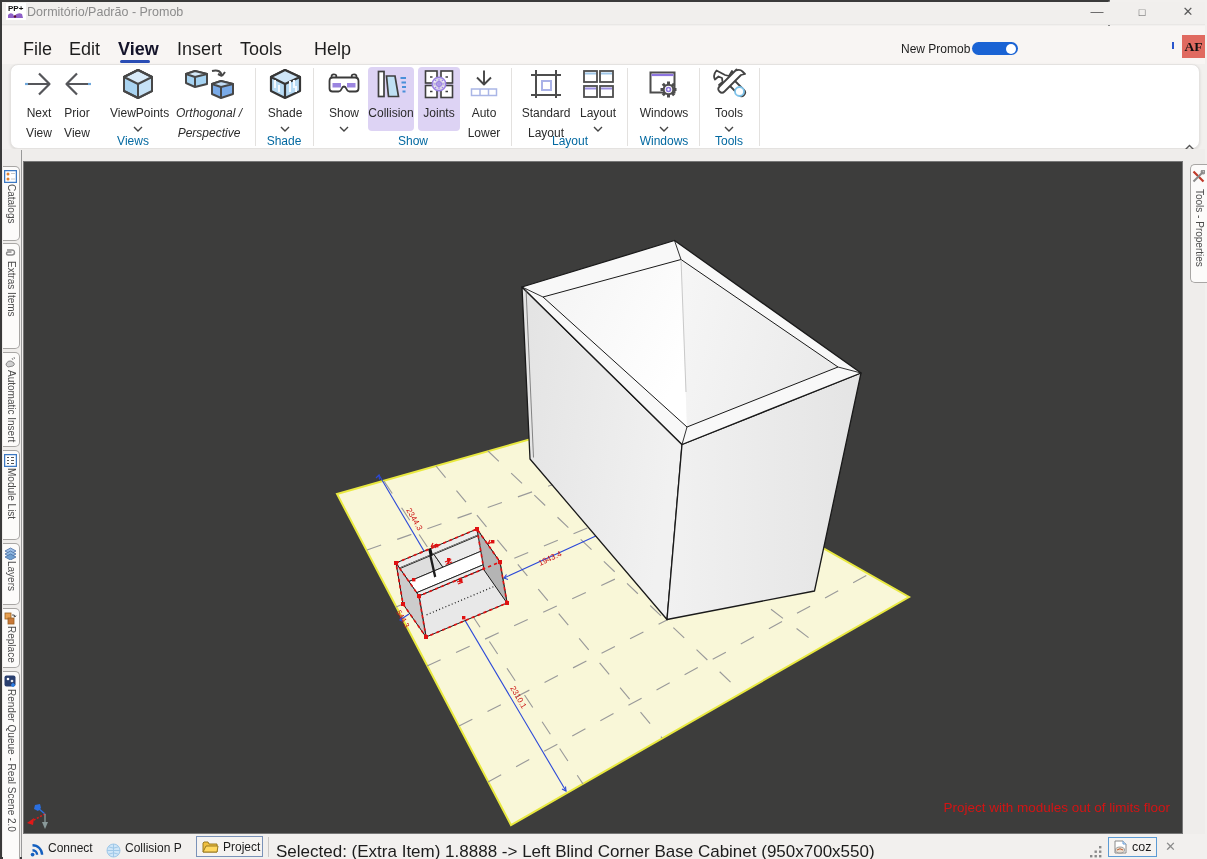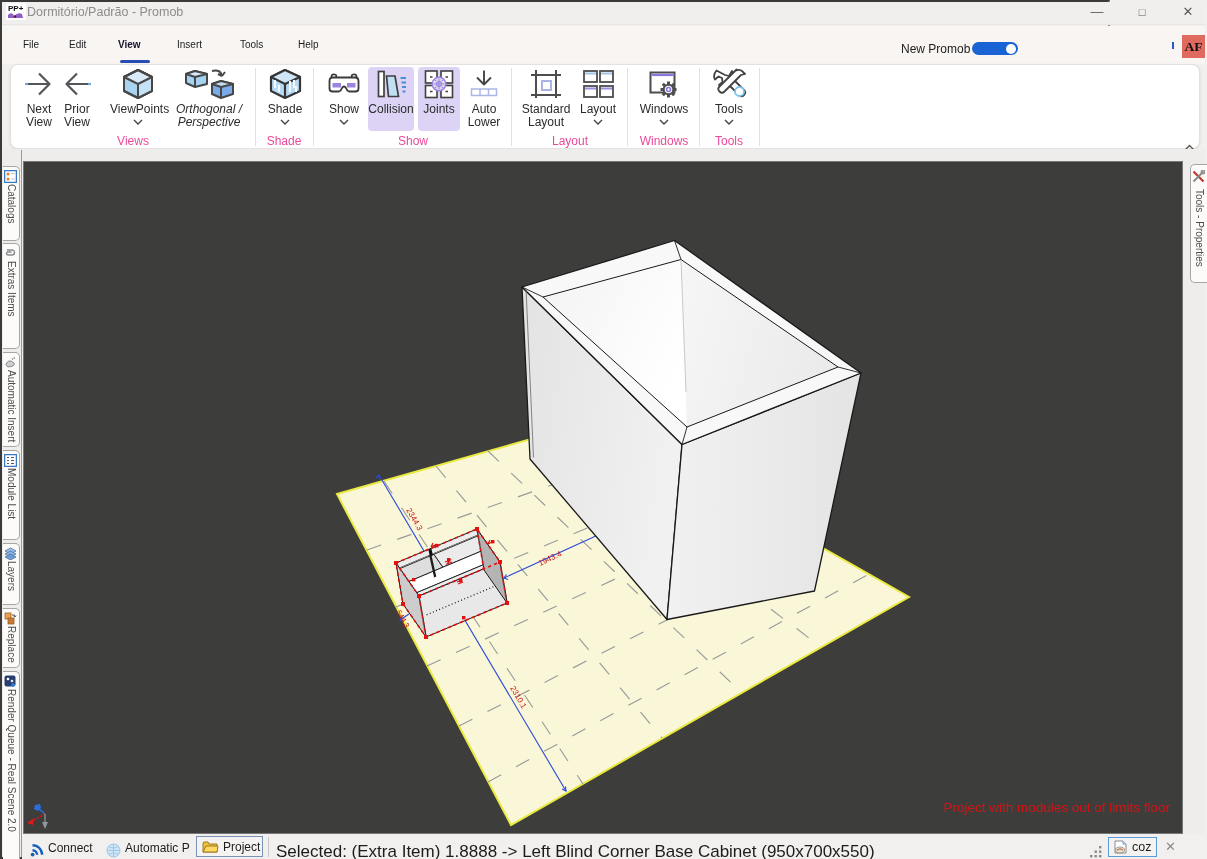--- a/index.html
+++ b/index.html
@@ -8,38 +8,38 @@
   .win { position:absolute; left:0; top:0; width:1110px; height:859px;
          border-top:2px solid #3a3a3a; border-left:2px solid #3a3a3a;
          border-right:2px solid #8a8a8a; border-bottom:2px solid #3a3a3a; }
   
   .titlebar { position:absolute; left:0; top:0; width:1203px; height:23px; background:#f1efed; border-bottom:1px solid #e9e7e5;}
   .appicon { position:absolute; left:4px; top:1px; width:20px; height:17px; background:#fff; }
   .title-text { position:absolute; left:25px; top:3px; font-size:12.5px; color:#8c8c8c; }
   .wbtn { position:absolute; top:0px; width:14px; height:20px; color:#5a5a5a; font-size:13px; text-align:center; line-height:20px;}
   
   .menubar { position:absolute; left:0; top:24px; width:1203px; height:38px; background:#f8f5f3; }
-  .menu-item { position:absolute; top:12.5px; font-size:10px; color:#1d1d1d; }
+  .menu-item { position:absolute; top:12.5px; font-size:18px; color:#1d1d1d; }
   .menu-view { font-weight:bold; color:#14142a; }
   .menu-underline { position:absolute; left:118px; top:34px; width:30px; height:2.5px; background:#2a4db5; border-radius:2px;}
   .newpromob { position:absolute; left:899px; top:16px; font-size:12px; color:#1d1d1d; }
   .toggle { position:absolute; left:970px; top:16px; width:46px; height:13px; background:#1a63d4; border-radius:7px; }
   .toggle .knob { position:absolute; right:2px; top:1.5px; width:10px; height:10px; background:#fff; border-radius:50%; }
   .af { position:absolute; left:1180px; top:9px; width:23px; height:23px; background:#e06a60; color:#111;
         font-family:"Liberation Serif",serif; font-weight:bold; font-size:13.5px; text-align:center; line-height:23px; }
   .bluetick { position:absolute; left:1170px; top:16px; width:2px; height:7px; background:#2a55cc; }
   
   .ribbon { position:absolute; left:8px; top:62px; width:1190px; height:85px; background:#ffffff;
             border:1px solid #e4e2e0; border-radius:8px; box-shadow:0 1px 3px rgba(0,0,0,0.10); }
   .rb { position:absolute; top:2px; text-align:center; font-size:12px; color:#2b2b2b; }
   .rb .ic { height:34px; display:flex; align-items:center; justify-content:center; }
-  .rb .lbl { line-height:13px; margin-top:2px; }
+  .rb .lbl { line-height:20px; margin-top:2px; }
   .hl { background:#ddd3f4; border-radius:4px; }
   .gsep { position:absolute; top:3px; width:1px; height:78px; background:#e3e1df; }
-  .glabel { position:absolute; top:69px; font-size:12px; color:#ec4899; text-align:center; }
+  .glabel { position:absolute; top:69px; font-size:12px; color:#0369a1; text-align:center; }
   .chev { display:block; margin:3px auto 0 auto; }
   .ribcollapse { position:absolute; left:1173px; top:76px; color:#555; font-size:11px; }
   
   .mainbg { position:absolute; left:0px; top:147px; width:1203px; height:708px; background:#efedeb; }
   
   .ltab { position:absolute; left:1px; width:17px; background:#fcfbfa; border:1px solid #a8a6a4;
           border-left:none; border-radius:0 5px 5px 0; }
   .ltab .ticon { margin:2px 1px 1px 1px; height:14px; }
   .vtext { writing-mode:vertical-rl; font-size:10px; color:#4c4c4c; display:block; margin:0 auto; }
   .splitter { position:absolute; left:19px; top:148px; width:1px; height:707px; background:#999; }
@@ -71,21 +71,21 @@
     <div class="wbtn" style="left:1133px; font-size:11px;">□</div>
     <div class="wbtn" style="left:1179px;">✕</div>
   </div>
 
   <div class="menubar">
     <div class="menu-item" style="left:21px;">File</div>
     <div class="menu-item" style="left:67px;">Edit</div>
     <div class="menu-item menu-view" style="left:116px;">View</div>
     <div class="menu-item" style="left:175px;">Insert</div>
     <div class="menu-item" style="left:238px;">Tools</div>
-    <div class="menu-item" style="left:296px;">Help</div>
+    <div class="menu-item" style="left:312px;">Help</div>
     <div class="menu-underline"></div>
     <div class="newpromob">New Promob</div>
     <div class="toggle">
         <div class="knob"></div>
       </div>
     <div class="bluetick"></div>
     <div class="af">AF</div>
   </div>
 
   <div class="ribbon" id="ribbon">
@@ -475,21 +475,21 @@
     <svg style="position:absolute; left:7px; top:8px;" width="17" height="15" viewBox="0 0 17 15">
       <path d="M3.5 8.2 A 4.6 4.6 0 0 1 8.1 12.8" fill="none" stroke="#1560bf" stroke-width="2.4"></path>
       <path d="M3.5 3.2 A 9.6 9.6 0 0 1 13.1 12.8" fill="none" stroke="#1560bf" stroke-width="2.4"></path>
       <circle cx="3.6" cy="12.6" r="1.9" fill="#1560bf"></circle>
     </svg>
     <div class="sb-item" style="left:26px;">Connect</div>
     <svg style="position:absolute; left:84px; top:9px;" width="15" height="15" viewBox="0 0 15 15">
       <circle cx="7.5" cy="7.5" r="6.5" fill="#cfe6f8" stroke="#9fc8e8" stroke-width="1"></circle>
       <path d="M7.5 1 V14 M1 7.5 H14 M2.5 3.8 Q7.5 6.5 12.5 3.8 M2.5 11.2 Q7.5 8.5 12.5 11.2" stroke="#9fc8e8" stroke-width="1" fill="none"></path>
     </svg>
-    <div class="sb-item" style="left:103px;">Automatic P</div>
+    <div class="sb-item" style="left:103px;">Collision P</div>
     <div class="projbox">
       <svg style="position:absolute; left:5px; top:3px;" width="17" height="14" viewBox="0 0 17 14">
         <path d="M1 3 L1 12 L15 12 L15 4 L7 4 L6 2 L2 2 Z" fill="#f0c040" stroke="#9a7a20" stroke-width="1"></path>
         <path d="M1 12 L4 6 L16 6 L15 12 Z" fill="#ffd860" stroke="#9a7a20" stroke-width="1"></path>
       </svg>
       <div style="position:absolute; left:26px; top:3px; font-size:12px; color:#1c1c1c;">Project</div>
     </div>
     <div style="position:absolute; left:246px; top:3px; width:1px; height:20px; background:#c9c7c5;"></div>
     <div class="sb-item" style="left:254px; font-size:17px; top:7.5px;">Selected: (Extra Item) 1.8888 -&gt; Left Blind Corner Base Cabinet (950x700x550)</div>
     <svg style="position:absolute; left:1068px; top:12px;" width="13" height="12" viewBox="0 0 13 12">

